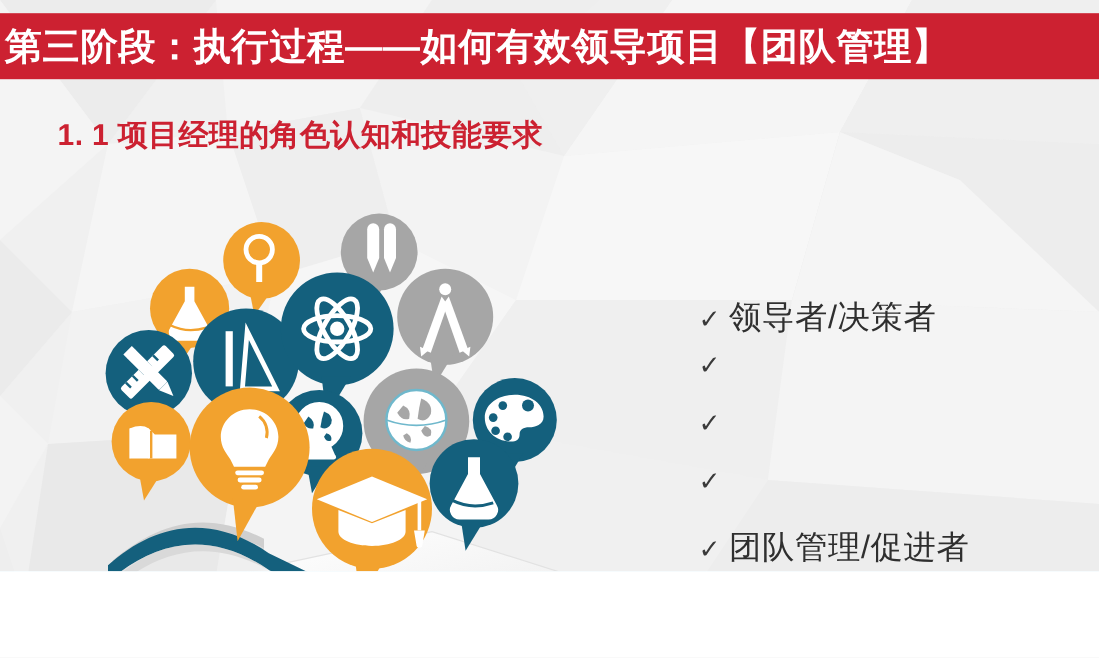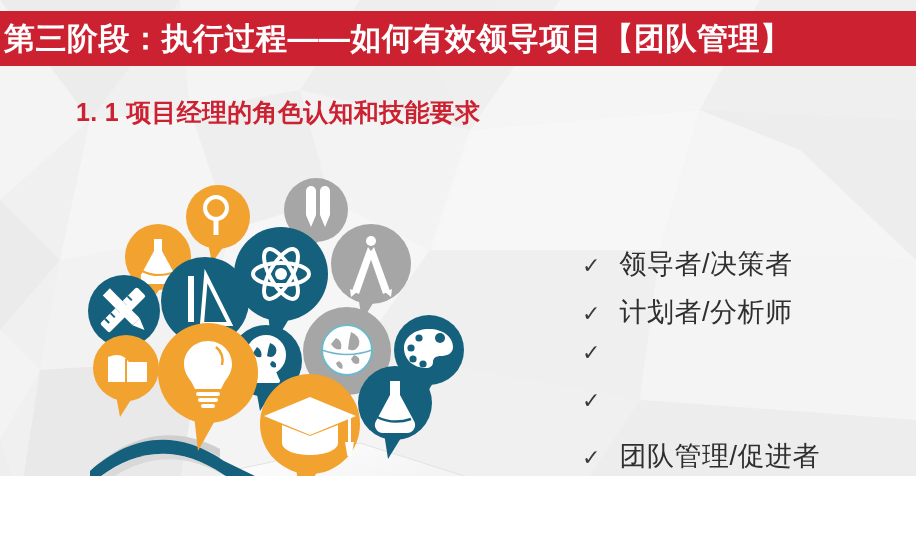--- a/index.html
+++ b/index.html
@@ -42,21 +42,21 @@
     font-weight: bold;
     color: #ffffff;
     letter-spacing: 0.5px;
     white-space: nowrap;
     line-height: 1;
   }
 
   
   #subtitle {
     position: absolute;
-    left: 76px;
+    left: 48px;
     top: 96px;
     font-size: 25px;
     font-weight: bold;
     color: #cc2131;
     white-space: nowrap;
     z-index: 15;
     letter-spacing: 0.3px;
   }
 
   
@@ -77,21 +77,20 @@
     font-size: 22px;
     color: #3a3a3a;
     margin-right: 7px;
     line-height: 1;
   }
   .bullet-text {
     font-size: 27px;
     color: #2f2f2f;
     white-space: nowrap;
     letter-spacing: 0.5px;
-    margin-left: 12px;
   }
 
   
   #illustration {
     position: absolute;
     left: 60px;
     top: 175px;
     width: 420px;
     height: 373px;
     z-index: 10;
@@ -350,21 +349,20 @@
 
   <div id="subtitle">1. 1 项目经理的角色认知和技能要求</div>
 
   <div id="bullet-list">
     <div class="bullet-row">
       <span class="bullet-check">✓</span>
       <span class="bullet-text">领导者/决策者</span>
     </div>
     <div class="bullet-row">
       <span class="bullet-check">✓</span>
-      <span class="bullet-text">计划者/分析师</span>
     </div>
     <div class="bullet-row">
       <span class="bullet-check">✓</span>
     </div>
     <div class="bullet-row">
       <span class="bullet-check">✓</span>
     </div>
     <div class="bullet-row">
       <span class="bullet-check">✓</span>
       <span class="bullet-text">团队管理/促进者</span>

